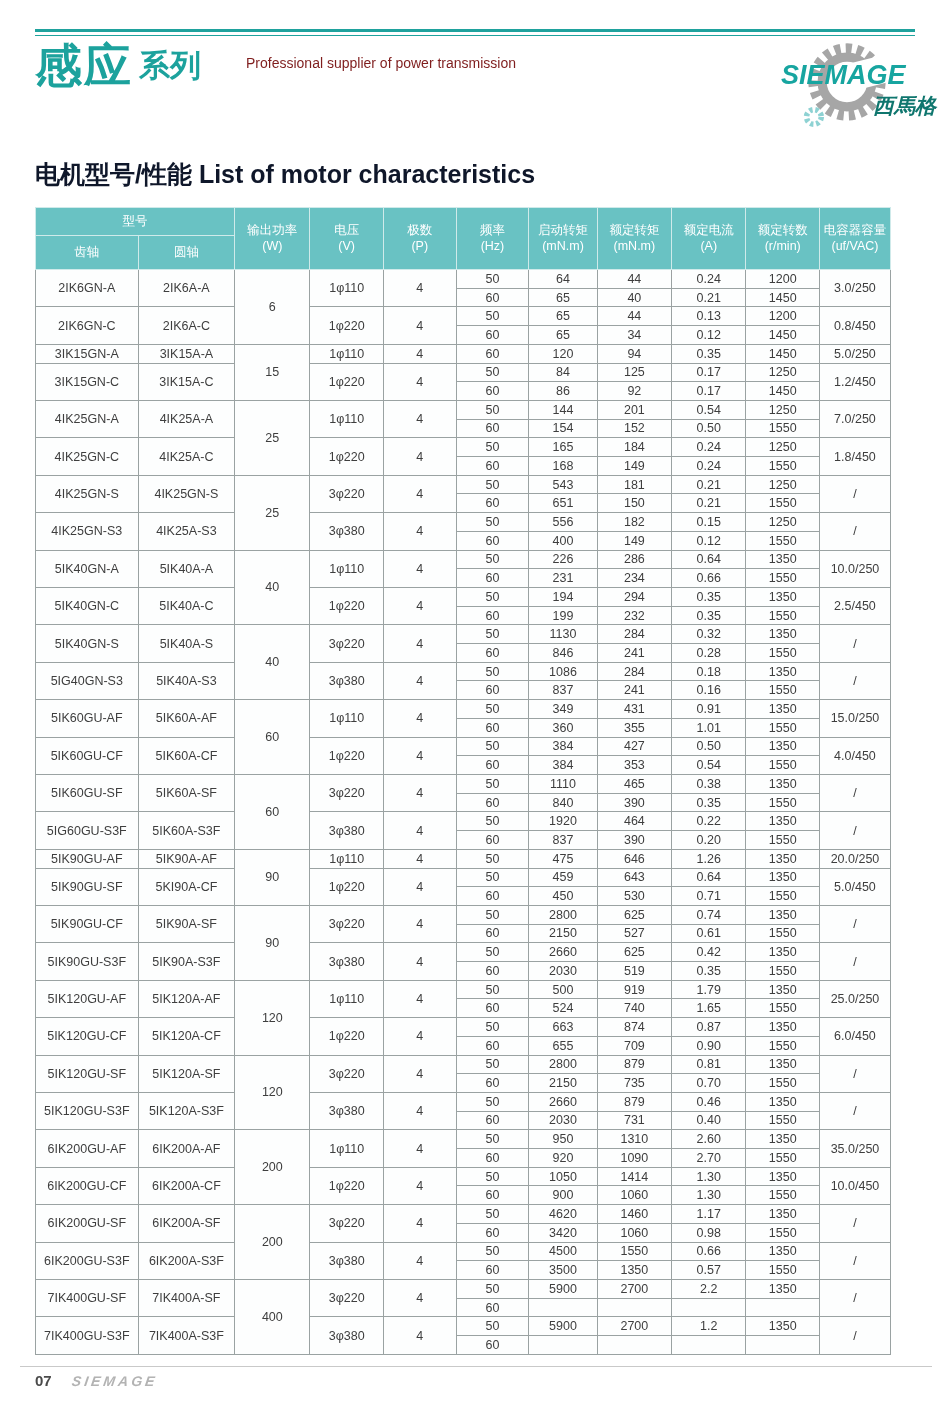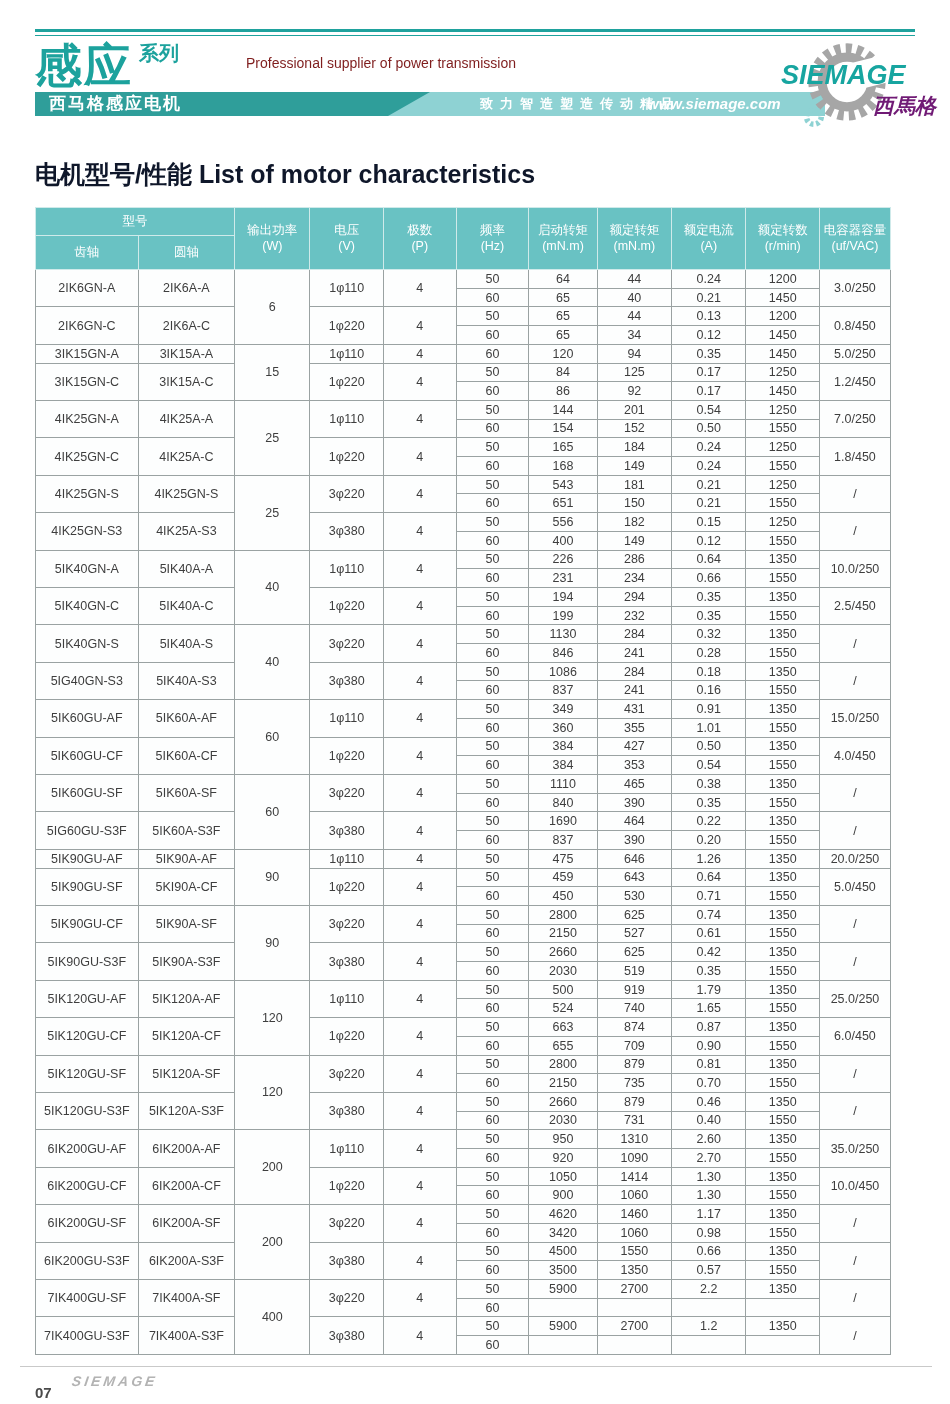--- a/index.html
+++ b/index.html
@@ -4,23 +4,23 @@
 <style>
   * { margin:0; padding:0; box-sizing:border-box; }
   html,body { background:#ffffff; }
   body { font-family:"Liberation Sans","DejaVu Sans",sans-serif; }
   .page { position:relative; width:950px; height:1404px; background:#ffffff; overflow:hidden; }
 
   
   .top-rule-thick { position:absolute; left:35px; width:880px; top:29px; height:3px; background:#1fa29d; }
   .top-rule-thin  { position:absolute; left:35px; width:880px; top:35px; height:1px; background:#1fa29d; }
 
-  .series-block { position:absolute; left:35px; top:42px; display:flex; align-items:flex-start; color:#1ca29d; }
+  .series-block { position:absolute; left:35px; top:42px; display:flex; align-items:center; color:#1ca29d; }
   .series-cn { font-size:47px; font-weight:900; letter-spacing:2px; line-height:1; }
-  .series-suffix { font-size:20px; font-weight:700; margin-left:6px; line-height:1.15; }
+  .series-suffix { font-size:31px; font-weight:700; margin-left:6px; line-height:1.15; }
 
   .tagline { position:absolute; left:246px; top:50px; color:#14a09a; }
   .tagline-cn { font-size:18px; letter-spacing:1px; }
   .tagline-cn b { font-weight:900; }
   .tagline-en { font-size:14px; margin-top:5px; color:#7f1d1d; }
 
   .banner { position:absolute; left:35px; top:92px; width:790px; height:24px; background:#8ed2d3; }
   .banner-dark { position:absolute; left:0; top:0; height:24px; width:395px; background:#2f9e9a;
                  clip-path:polygon(0 0,100% 0,calc(100% - 42px) 100%,0 100%); }
   .banner-dark-label { position:absolute; left:14px; top:0; line-height:24px; color:#ffffff;
@@ -28,68 +28,62 @@
   .banner-slogan { position:absolute; left:445px; top:0; line-height:24px; color:#ffffff;
                  font-size:13px; font-weight:700; letter-spacing:7px; }
   .banner-url { position:absolute; left:612px; top:0; line-height:24px; color:#ffffff;
                  font-size:15px; font-weight:800; font-style:italic; }
 
   .logo { position:absolute; left:775px; top:34px; width:172px; height:92px; }
   .logo svg { position:absolute; left:26px; top:2px; }
   .logo-text { position:absolute; left:6px; top:26px; font-size:27px; font-weight:800; font-style:italic;
                color:#17a5a0; letter-spacing:0px; }
   .logo-cn { position:absolute; left:98px; top:58px; font-size:21px; font-weight:700; font-style:italic;
-             color:#701a75; font-family:"Liberation Serif","DejaVu Serif",serif; }
+             color:#0f766e; font-family:"Liberation Serif","DejaVu Serif",serif; }
 
   
   .page-title { position:absolute; left:35px; top:158px; font-size:25px; font-weight:800; color:#0f172a; }
 
   
   #motor-table { position:absolute; left:35px; top:207px; width:856px; height:1148px;
                  border-collapse:collapse; table-layout:fixed; font-size:12.5px; color:#3e3e3e; }
   #motor-table td, #motor-table th { border:1px solid #9aa2a2; text-align:center; vertical-align:middle;
                  padding:0 1px; overflow:hidden; white-space:nowrap; }
   #motor-table { border:1px solid #828c8c; }
   #motor-table thead th { background:#69c2c3; color:#ffffff; font-weight:400;
                  border:1px solid #cfeaea; font-size:12.5px; }
   #motor-table thead tr.tier1 th { height:28px; }
   #motor-table thead tr.tier2 th { height:34px; }
   #motor-table thead th span { display:block; line-height:1.25; }
   #motor-table tbody td { height:18px; background:#fdfefe; }
   #motor-table tbody td.cell-model { font-size:12.5px; }
 
   
   .footer-rule { position:absolute; left:20px; width:912px; top:1366px; height:1px; background:#c9c9c9; }
-  .footer-page { position:absolute; left:35px; top:1372px; font-size:15px; font-weight:800; color:#4a4a4a;margin-top:12px; }
+  .footer-page { position:absolute; left:35px; top:1372px; font-size:15px; font-weight:800; color:#4a4a4a; }
   .footer-brand { position:absolute; left:72px; top:1373px; font-size:14px; font-weight:800; font-style:italic;
                   color:#b3b3b3; letter-spacing:3px; transform:skewX(-8deg); }
 </style>
 </head>
 <body>
 
 <div class="page">
 
   <div class="top-rule-thick"></div>
   <div class="top-rule-thin"></div>
 
   <div class="series-block">
     <span class="series-cn">感应</span>
     <span class="series-suffix">系列</span>
   </div>
 
   <div class="tagline">
     <div class="tagline-en">Professional supplier of power transmission</div>
   </div>
 
-  <div class="banner">
-    <div class="banner-dark"></div>
-    <div class="banner-dark-label">西马格感应电机</div>
-    <div class="banner-slogan">致力智造塑造传动精品</div>
-    <div class="banner-url">www.siemage.com</div>
-  </div>
 
   <div class="logo">
     <svg width="92" height="92" viewBox="0 0 100 100">
       <circle cx="50" cy="50" r="36" fill="none" stroke="#a6a6a6" stroke-width="12" stroke-dasharray="6.5 5.5"></circle>
       <circle cx="50" cy="50" r="27" fill="none" stroke="#a6a6a6" stroke-width="10"></circle>
       <rect x="58" y="26" width="46" height="30" fill="#ffffff" transform="rotate(-14 70 41)"></rect>
       <circle cx="14" cy="88" r="8" fill="none" stroke="#8ed2d3" stroke-width="6" stroke-dasharray="3.5 3"></circle>
     </svg>
     <div class="logo-text">SIEMAGE</div>
     <div class="logo-cn">西馬格</div>
@@ -442,21 +436,21 @@
           <td>390</td>
           <td>0.35</td>
           <td>1550</td>
         </tr>
         <tr>
           <td rowspan="2" class="cell-model">5IG60GU-S3F</td>
           <td rowspan="2" class="cell-model">5IK60A-S3F</td>
           <td rowspan="2">3φ380</td>
           <td rowspan="2">4</td>
           <td>50</td>
-          <td>1690</td>
+          <td>1920</td>
           <td>464</td>
           <td>0.22</td>
           <td>1350</td>
           <td rowspan="2">/</td>
         </tr>
         <tr>
           <td>60</td>
           <td>837</td>
           <td>390</td>
           <td>0.20</td>

